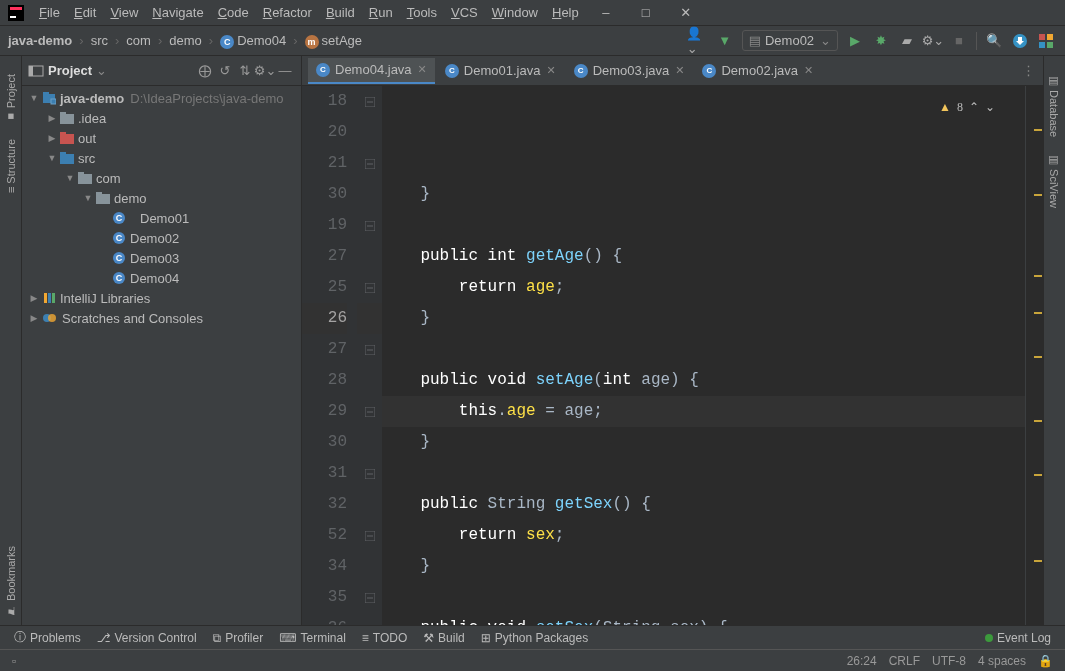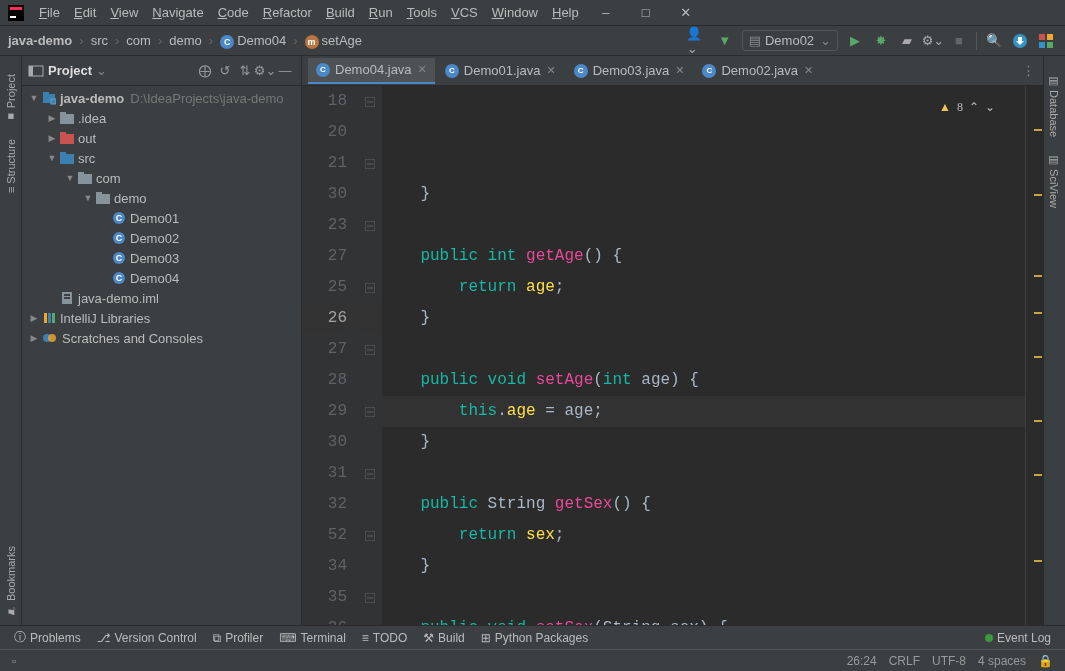--- a/index.html
+++ b/index.html
@@ -65,22 +65,22 @@
 .tab.active { background:#4e5254; border-bottom:2px solid #4a88c7; }
 .tab .t-icon { width:14px;height:14px;border-radius:50%;background:#4a88c7;display:flex;align-items:center;justify-content:center;font-size:8px;color:#fff;font-weight:bold;margin-right:5px; }
 .tab .close { margin-left:6px; color:#888; font-size:11px; }
 .tabs .more { margin-left:auto; padding:0 8px; color:#888; }
 .code-area { flex:1; display:flex; background:#2b2b2b; font-family:"Consolas","Courier New",monospace; font-size:16px; overflow:hidden; position:relative; }
 .gutter-num { width:55px; text-align:right; padding-right:10px; color:#606366; background:#313335; }
 .gutter-mark { width:25px; background:#313335; position:relative; }
 .code { flex:1; white-space:pre; color:#a9b7c6; line-height:31px; position:relative; }
 .gutter-num .ln { height:31px; line-height:31px; }
 .gutter-mark .ln { height:31px; display:flex; align-items:center; justify-content:center; }
-.kw { color:#14b8a6; }
-.mname { color:#ec4899; }
+.kw { color:#ffffff; }
+.mname { color:#7dd3fc; }
 .fld { color:#fde047; }
 .ed-overlay { position:absolute; right:30px; top:6px; display:flex; align-items:center; gap:6px; color:#bbb; font-family:"Segoe UI"; font-size:12px; }
 .ed-overlay .warn-tri { color:#f2c55c; }
 .minimap { width:18px; background:#2b2b2b; border-left:1px solid #3c3f41; position:relative; }
 .minimap .wbar { position:absolute; right:1px; width:8px; height:2px; background:#c9a53b; }
 .right-gutter { width:22px; background:#3c3f41; border-left:1px solid #2b2b2b; display:flex; flex-direction:column; align-items:center; padding-top:10px; }
 .right-gutter .vtab { writing-mode: vertical-rl; padding:8px 2px; font-size:11px; color:#aaa; }
 
 .bottombar { height:24px; display:flex; align-items:center; background:#3c3f41; border-top:1px solid #2b2b2b; padding:0 6px; }
 .bottombar .bt-item { display:flex; align-items:center; padding:0 8px; color:#bbb; font-size:12px; }
@@ -257,21 +257,21 @@
           <span style="margin-left:4px">demo</span>
         </div>
       <div id="tree-files">
           <div class="tree-row" style="padding-left: 90px;">
             <span>
               <svg width="14" height="14">
                 <circle cx="7" cy="7" r="6" fill="#4a88c7"></circle>
                 <text x="7" y="10" font-size="9" text-anchor="middle" fill="#fff" font-weight="bold">C</text>
               </svg>
             </span>
-            <span style="margin-left:4px">Demo01</span>
+            <span style="margin-left:14px">Demo01</span>
           </div>
           <div class="tree-row" style="padding-left: 90px;">
             <span>
               <svg width="14" height="14">
                 <circle cx="7" cy="7" r="6" fill="#4a88c7"></circle>
                 <text x="7" y="10" font-size="9" text-anchor="middle" fill="#fff" font-weight="bold">C</text>
               </svg>
             </span>
             <span style="margin-left:4px">Demo02</span>
           </div>
@@ -287,31 +287,20 @@
           <div class="tree-row" style="padding-left: 90px;">
             <span>
               <svg width="14" height="14">
                 <circle cx="7" cy="7" r="6" fill="#4a88c7"></circle>
                 <text x="7" y="10" font-size="9" text-anchor="middle" fill="#fff" font-weight="bold">C</text>
               </svg>
             </span>
             <span style="margin-left:4px">Demo04</span>
           </div>
         </div>
-      <div class="tree-row" style="padding-left:24px">
-          <span class="exp" style="visibility:hidden">▶</span>
-          <span>
-            <svg width="14" height="14">
-              <rect x="2" y="1" width="10" height="12" fill="#87939a"></rect>
-              <rect x="4" y="3" width="6" height="2" fill="#3c3f41"></rect>
-              <rect x="4" y="6" width="6" height="2" fill="#3c3f41"></rect>
-            </svg>
-          </span>
-          <span style="margin-left:4px">java-demo.iml</span>
-        </div>
       <div class="tree-row" style="padding-left:6px">
           <span class="exp">▶</span>
           <span>
             <svg width="14" height="14">
               <rect x="2" y="2" width="3" height="10" fill="#f0a732"></rect>
               <rect x="6" y="2" width="3" height="10" fill="#3c7fb1"></rect>
               <rect x="10" y="2" width="3" height="10" fill="#59a869"></rect>
             </svg>
           </span>
           <span style="margin-left:4px">IntelliJ Libraries</span>
@@ -353,21 +342,21 @@
           <span class="close">✕</span>
         </div>
         <div class="more">⋮</div>
     </div>
     <div class="code-area">
       <div class="gutter-num" id="gut-num">
           <div class="ln">18</div>
           <div class="ln">20</div>
           <div class="ln">21</div>
           <div class="ln">30</div>
-          <div class="ln">23</div>
+          <div class="ln">19</div>
           <div class="ln">27</div>
           <div class="ln">25</div>
           <div class="ln" style="background: rgb(50, 50, 50); color: rgb(164, 163, 163);">26</div>
           <div class="ln">27</div>
           <div class="ln">28</div>
           <div class="ln">29</div>
           <div class="ln">30</div>
           <div class="ln">31</div>
           <div class="ln">32</div>
           <div class="ln">52</div>

